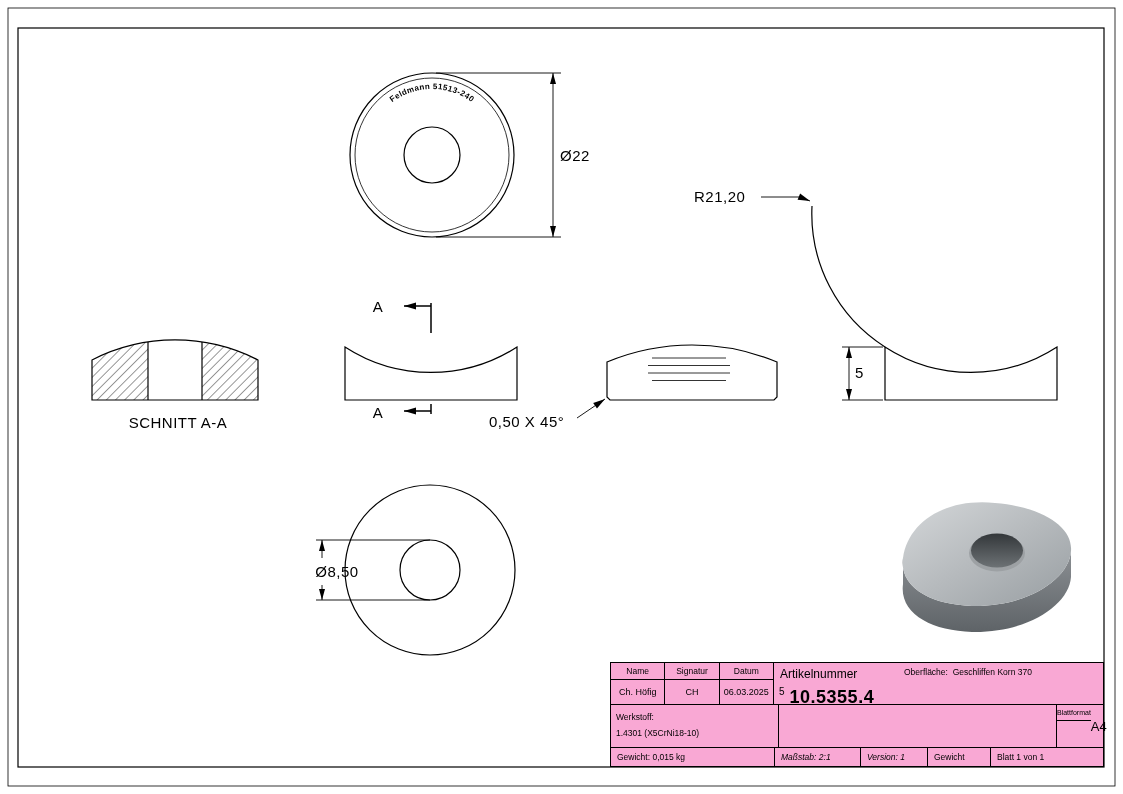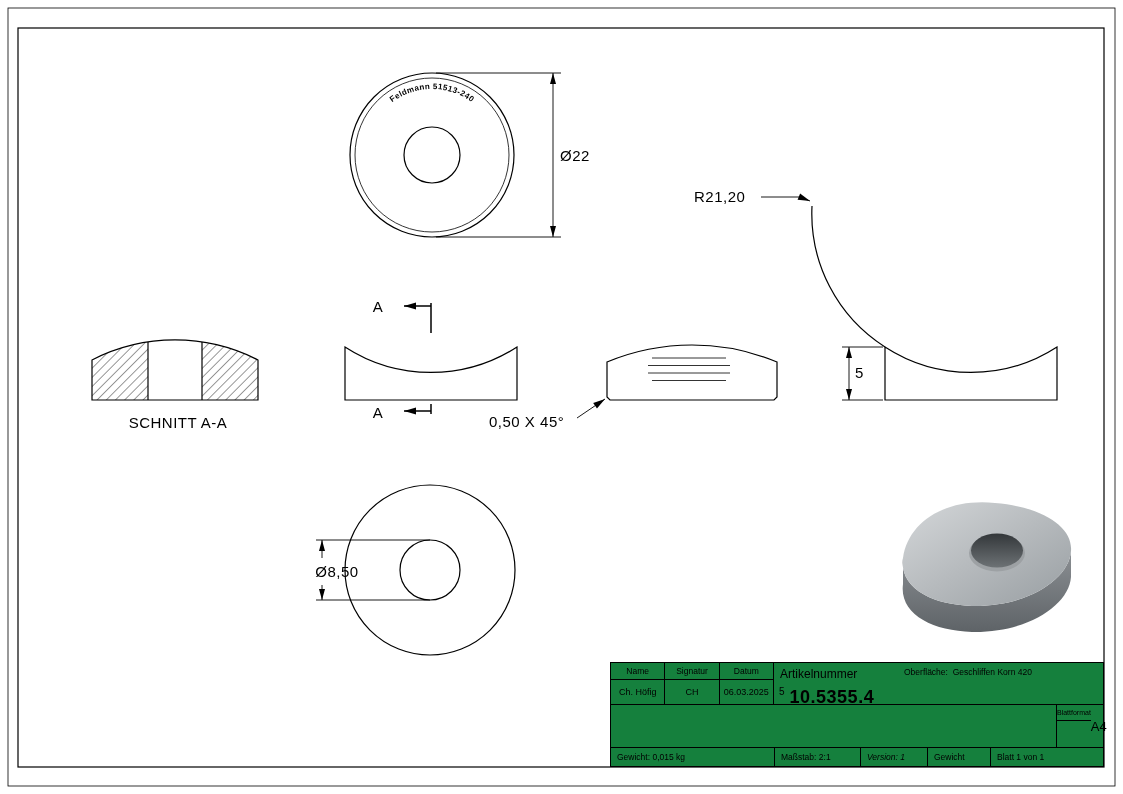--- a/index.html
+++ b/index.html
@@ -12,21 +12,21 @@
   .thin { stroke:#000; stroke-width:0.8; fill:none; }
   .dim  { stroke:#000; stroke-width:0.9; fill:none; }
   .cut  { stroke:#000; stroke-width:1.5; fill:none; }
   .arrowhead { fill:#000; stroke:none; }
 
   .dimtxt  { font-family:"Liberation Sans", sans-serif; font-size:15px; fill:#000; letter-spacing:0.5px; }
   .engrave { font-family:"Liberation Sans", sans-serif; font-size:8px; font-weight:bold; fill:#000; letter-spacing:0.4px; }
 
   
   .title-block { position:absolute; left:610px; top:662px; width:494px; height:105px;
-                 border:1px solid #000; box-sizing:border-box; background:#15803d;
+                 border:1px solid #000; box-sizing:border-box; background:#f9a8d4;
                  display:flex; flex-direction:column; }
   .tb-row1 { display:flex; height:41px; }
   .tb-nsd  { width:162px; border-right:1px solid #000; display:flex; flex-direction:column; box-sizing:content-box; }
   .tb-nsd-head { display:flex; height:16px; border-bottom:1px solid #000; font-size:8.5px; }
   .tb-nsd-vals { flex:1; display:flex; font-size:9px; }
   .tb-nsd-head > div, .tb-nsd-vals > div { flex:1; display:flex; align-items:center; justify-content:center; border-right:1px solid #000; }
   .tb-nsd-head > div:last-child, .tb-nsd-vals > div:last-child { border-right:none; }
   .tb-art { flex:1; position:relative; }
   .tb-art-label { position:absolute; left:6px; top:4px; font-size:12px; }
   .tb-surface   { position:absolute; left:130px; top:4px; font-size:8.5px; }
@@ -35,21 +35,21 @@
   .num { font-size:18px; font-weight:bold; letter-spacing:0.5px; }
   .tb-row2 { display:flex; height:42px; border-top:1px solid #000; }
   .tb-mat  { width:162px; border-right:1px solid #000; font-size:8.5px; padding:4px 0 0 5px; line-height:1.9; box-sizing:content-box; }
   .tb-empty{ flex:1; }
   .tb-fmt  { width:46px; border-left:1px solid #000; display:flex; box-sizing:content-box; }
   .tb-fmt-label { height:15px; border-bottom:1px solid #000; font-size:7px; display:flex; align-items:center; justify-content:center; }
   .tb-fmt-val   { flex:1; display:flex; align-items:center; justify-content:center; font-size:13px; }
   .tb-row3 { display:flex; flex:1; border-top:1px solid #000; font-size:8.5px; }
   .tb-row3 > div { display:flex; align-items:center; padding-left:6px; border-left:1px solid #000; box-sizing:border-box; }
   .tb-row3 > .c1 { width:163px; border-left:none; }
-  .tb-row3 > .c2 { width:86px; }
+  .tb-row3 > .c2 { width:86px;font-style:italic; }
   .tb-row3 > .c3 { width:67px;font-style:italic; }
   .tb-row3 > .c4 { width:63px; }
   .tb-row3 > .c5 { flex:1; }
 </style>
 </head>
 <body>
 
 <div class="page">
 
   <svg class="drawing" width="1123" height="794" viewBox="0 0 1123 794">
@@ -180,25 +180,29 @@
           <div>Datum</div>
         </div>
         <div class="tb-nsd-vals">
           <div>Ch. Höfig</div>
           <div>CH</div>
           <div>06.03.2025</div>
         </div>
       </div>
       <div class="tb-art">
         <span class="tb-art-label">Artikelnummer</span>
-        <span class="tb-surface"><span>Oberfläche:</span>&nbsp;&nbsp;<span>Geschliffen Korn 420</span></span>
+        <span class="tb-surface"><span>Oberfläche:</span>&nbsp;&nbsp;<span>Geschliffen Korn 370</span></span>
         <div class="tb-art-num"><span class="pfx">5</span><span class="num">10.5355.4</span></div>
       </div>
     </div>
     <div class="tb-row2">
+      <div class="tb-mat">
+        <div>Werkstoff:</div>
+        <div>1.4301 (X5CrNi18-10)</div>
+      </div>
       <div class="tb-empty"></div>
       <div class="tb-fmt">
         <div class="tb-fmt-label">Blattformat</div>
         <div class="tb-fmt-val">A4</div>
       </div>
     </div>
     <div class="tb-row3">
       <div class="c1">Gewicht: 0,015 kg</div>
       <div class="c2">Maßstab: 2:1</div>
       <div class="c3">Version: 1</div>

